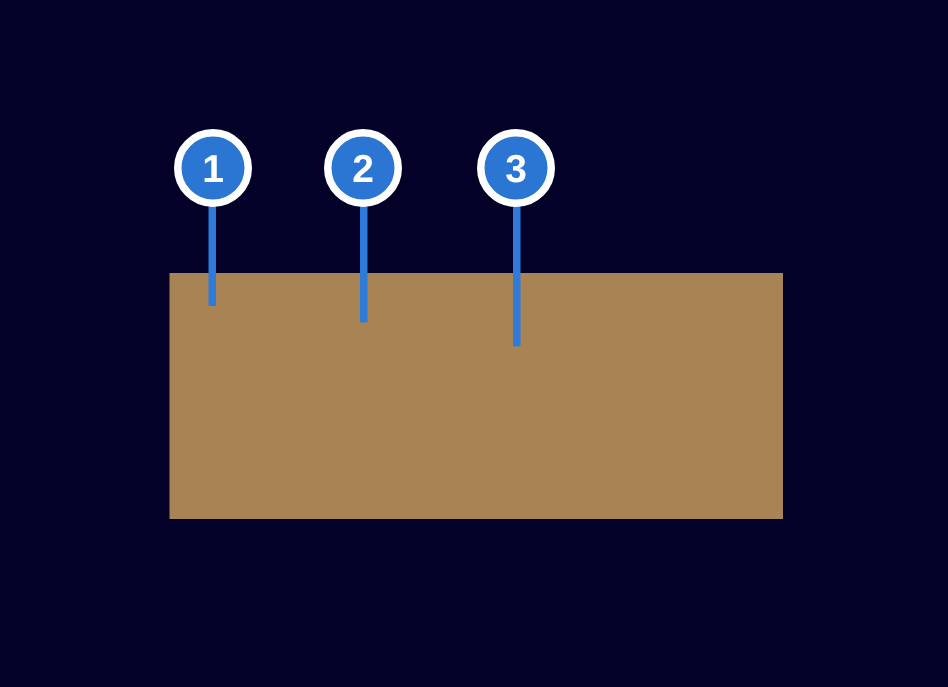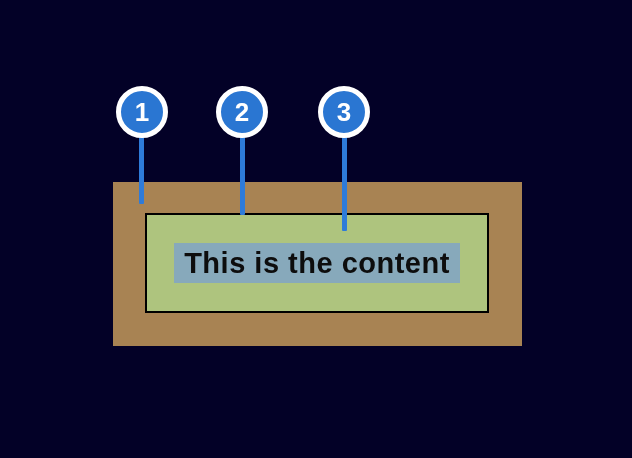--- a/index.html
+++ b/index.html
@@ -79,23 +79,20 @@
   .callout-circle.n2 { left: 216px; top: 86px; }
   .callout-circle.n3 { left: 318px; top: 86px; }
 </style>
 </head>
 <body>
 
 <div id="stage">
 
   <div class="margin-region"></div>
 
-  <div class="padding-region">
-    <span class="content-highlight">This is the content</span>
-  </div>
 
   <div class="callout-line n1"></div>
   <div class="callout-line n2"></div>
   <div class="callout-line n3"></div>
 
   <div class="callout-circle n1">
     <span>1</span>
   </div>
   <div class="callout-circle n2">
     <span>2</span>

